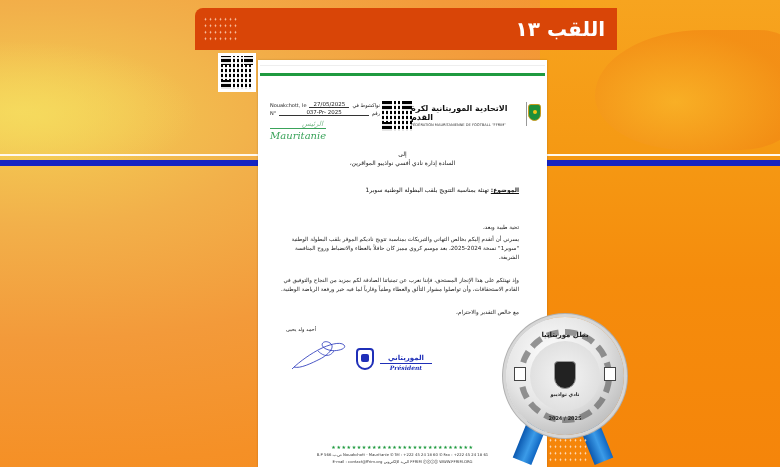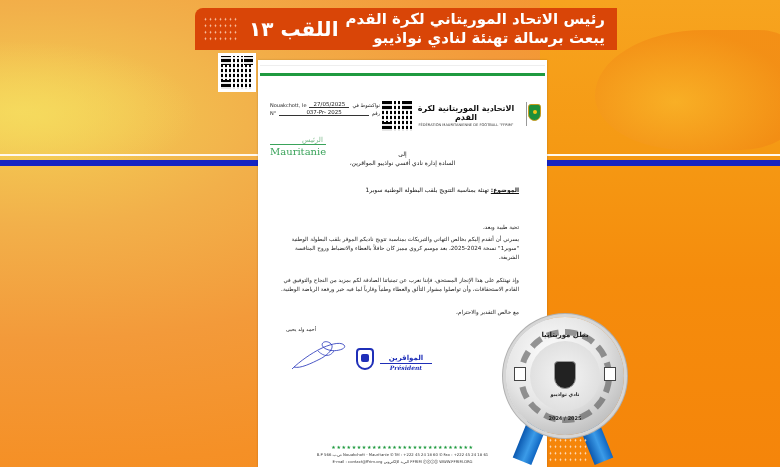--- a/index.html
+++ b/index.html
@@ -69,26 +69,26 @@
     position:absolute; left:258px; top:60px; width:289px; height:407px;
     background:#fff;
     box-shadow:0 0 2px rgba(0,0,0,.2);
   }
   .doc-green-rule { position:absolute; left:2px; right:2px; top:13px; height:3px; background:#1f9a3f; }
   .doc-faint-rule { position:absolute; left:2px; right:2px; top:5px; height:1px; background:#eee; }
 
   .doc-meta { position:absolute; left:12px; top:40px; width:110px; font-size:5px; color:#222; }
   .meta-row { display:flex; justify-content:space-between; align-items:flex-end; height:8px; }
   .meta-val { border-bottom:0.5px solid #333; flex:1; margin:0 3px; text-align:center; font-size:5.5px; }
-  .president-stamp { margin-top:20px; color:#3aa35a; font-family:"DejaVu Serif", serif; }
+  .president-stamp { margin-top:4px; color:#3aa35a; font-family:"DejaVu Serif", serif;font-style:italic; }
   .president-ar { font-size:7px; direction:rtl; text-align:left; padding-left:32px; color:#7ab98a; }
   .president-fr { font-size:10px; border-top:0.5px solid #3aa35a; display:inline-block; padding-top:1px; }
 
   .doc-qr { position:absolute; left:124px; top:41px; width:30px; height:30px; }
-  .doc-fed { position:absolute; right:26px; top:44px; width:110px; text-align:center; }
+  .doc-fed { position:absolute; right:26px; top:44px; width:110px; text-align:left; }
   .fed-ar { font-size:8px; font-weight:bold; direction:rtl; color:#111; }
   .fed-fr { font-size:3.6px; color:#333; margin-top:1px; }
   .doc-divider { position:absolute; right:21px; top:42px; width:0.5px; height:24px; background:#999; }
   .fed-logo {
     position:absolute; right:6px; top:44px; width:13px; height:17px;
     background:#1e8f3a; border-radius:3px 3px 7px 7px; border:1px solid #c59a1c;
   }
   .fed-logo::after { content:""; position:absolute; left:4px; top:5px; width:4px; height:4px; background:#f1c617; border-radius:50%; }
   .doc-to { position:absolute; left:0; right:0; top:90px; text-align:center; font-size:6px; color:#222; }
   .doc-recipient { position:absolute; left:0; right:0; top:99px; text-align:center; font-size:6px; direction:rtl; color:#222; }
@@ -156,24 +156,20 @@
 
 <div class="bg-right"></div>
 <div class="bg-shape"></div>
 <div class="bg-top-left-glow"></div>
 <div class="stripe-white"></div>
 <div class="stripe-blue"></div>
 
 <div class="header-bar">
   <div class="dots"></div>
   <div class="title-number">اللقب ١٣</div>
-  <div class="title-lines">
-    <div class="title-line">رئيس الاتحاد الموريتاني لكرة القدم</div>
-    <div class="title-line">يبعث برسالة تهنئة لنادي نواذيبو</div>
-  </div>
 </div>
 
 <div class="qr-side">
     <div class="qr"></div>
   </div>
 
 <div class="document">
   <div class="doc-faint-rule"></div>
   <div class="doc-green-rule"></div>
 
@@ -220,21 +216,21 @@
     <p>مع خالص التقدير والاحترام،</p>
   </div>
 
   <div class="signer-name">أحمد ولد يحيى</div>
   <svg class="signature" viewBox="0 0 58 32">
     <path d="M2 30 C10 22, 22 14, 30 10 C38 6, 50 2, 54 6 C58 10, 44 14, 36 10 C28 6, 34 0, 40 4 C46 8, 38 16, 30 20 C22 24, 10 30, 4 28" fill="none" stroke="#1f2fb8" stroke-width="0.8"></path>
     <path d="M28 12 C34 18, 40 18, 44 12" fill="none" stroke="#1f2fb8" stroke-width="0.7"></path>
   </svg>
   <div class="club-badge"></div>
   <div class="pres-stamp2">
-    <div class="pres-ar2">المواقرين</div>
+    <div class="pres-ar2">الموريتاني</div>
     <div class="pres-fr2">Président</div>
   </div>
 
   <div class="footer-stars">★★★★★★★★★★★★★★★★★★★★★★★★★★★★</div>
   <div class="footer-line footer-line1">B.P 566 ص.ب Nouakchott - Mauritanie   ✆ Tél : +222 45 24 18 60   ✆ Fax : +222 45 24 18 61</div>
   <div class="footer-line footer-line2">E-mail : contact@ffrim.org البريد الإلكتروني   FFRIM ⓕⓧⓘⓨ   WWW.FFRIM.ORG</div>
 </div>
 
 <div class="ribbon l"></div>
 <div class="ribbon r"></div>

